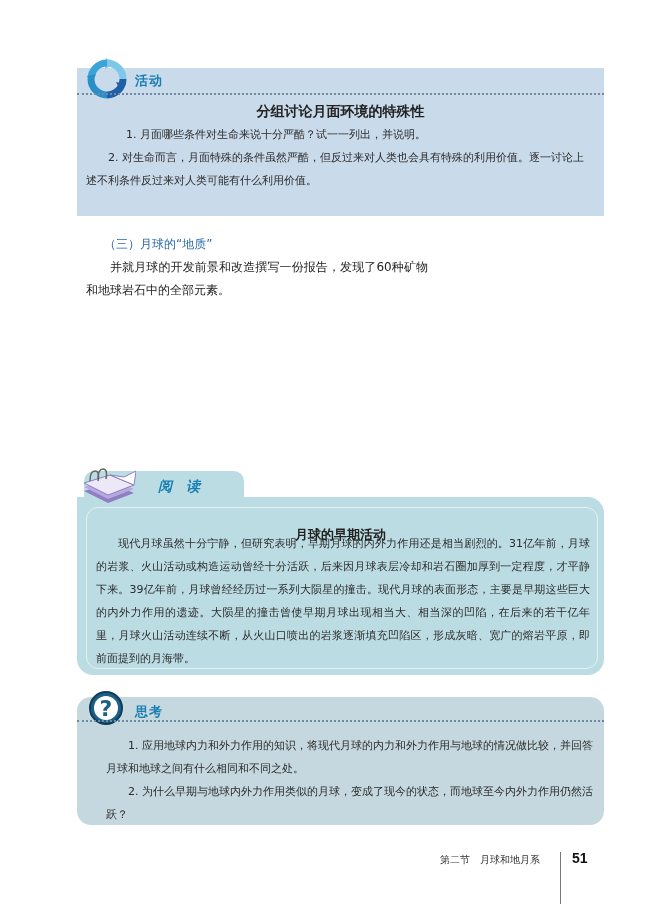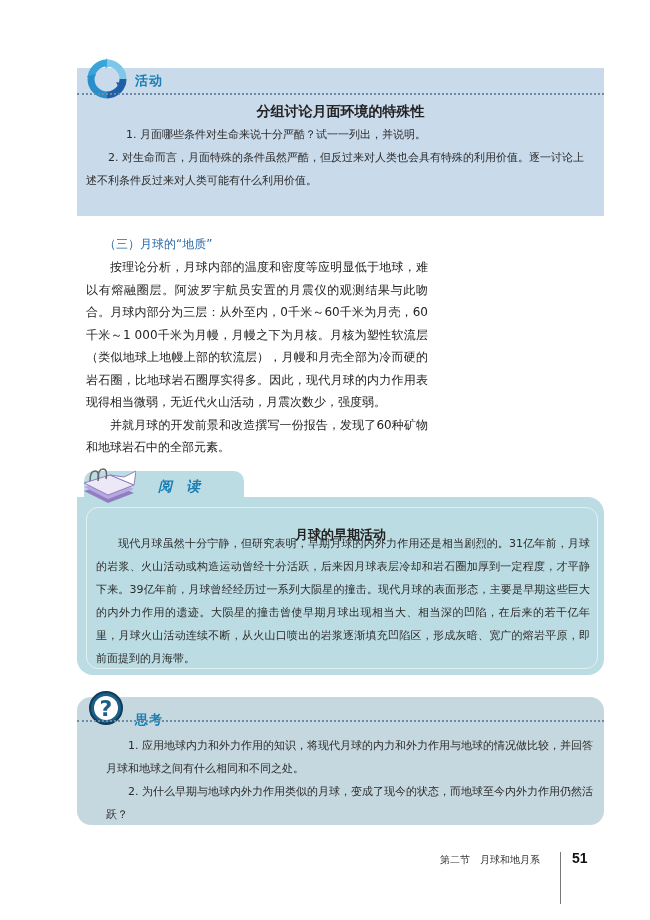--- a/index.html
+++ b/index.html
@@ -56,21 +56,21 @@
   }
   .reading-body { left: 96px; top: 532px; width: 494px; }
   .reading-body p { margin: 0; text-indent: 2em; text-align: justify; }
 
   
   .think-box {
     left: 77px; top: 697px; width: 527px; height: 128px; background: #c6d8df; border-radius: 14px;
   }
   .think-icon { left: 88px; top: 690px; width: 36px; height: 36px; }
   .think-label {
-    left: 135px; top: 703px; font-family: "DejaVu Sans", sans-serif; font-weight: bold; font-size: 13px; color: #1a7fb3; letter-spacing: 1px; margin-top: 8px;
+    left: 135px; top: 703px; font-family: "DejaVu Sans", sans-serif; font-weight: bold; font-size: 13px; color: #1a7fb3; letter-spacing: 1px;
   }
   .think-dots { left: 77px; top: 720px; width: 527px; }
   .think-body { left: 106px; top: 734px; width: 490px; }
   .think-body p { margin: 0; text-indent: 2em; }
 
   
   .footer-section {
     left: 440px; top: 853px; font-family: "DejaVu Sans", sans-serif; font-size: 10px; color: #333;
   }
   .footer-rule { left: 560px; top: 852px; width: 1px; height: 52px; background: #777; }
@@ -96,21 +96,20 @@
 <div class="abs activity-label">活动</div>
 <div class="abs dots activity-dots"></div>
 <div class="abs activity-title">分组讨论月面环境的特殊性</div>
 <div class="abs box-text activity-body">
   <p>1. 月面哪些条件对生命来说十分严酷？试一一列出，并说明。</p>
   <p style="text-indent:2em;margin-left:-18px;padding-left:0;">2. 对生命而言，月面特殊的条件虽然严酷，但反过来对人类也会具有特殊的利用价值。逐一讨论上述不利条件反过来对人类可能有什么利用价值。</p>
 </div>
 
 <div class="abs section-heading">（三）月球的“地质”</div>
 <div class="abs section-body">
-  <p>按理论分析，月球内部的温度和密度等应明显低于地球，难以有熔融圈层。阿波罗宇航员安置的月震仪的观测结果与此吻合。月球内部分为三层：从外至内，0千米～60千米为月壳，60千米～1 000千米为月幔，月幔之下为月核。月核为塑性软流层（类似地球上地幔上部的软流层），月幔和月壳全部为冷而硬的岩石圈，比地球岩石圈厚实得多。因此，现代月球的内力作用表现得相当微弱，无近代火山活动，月震次数少，强度弱。</p>
   <p>并就月球的开发前景和改造撰写一份报告，发现了60种矿物和地球岩石中的全部元素。</p>
 </div>
 
 <div class="abs reading-tab"></div>
 <div class="abs reading-box"></div>
 <div class="abs reading-inner"></div>
 <div class="abs reading-icon">
   <svg width="56" height="48" viewBox="0 0 56 48">
     <polygon points="4,28 30,20 54,30 28,40" fill="#8f7fc0"></polygon>
     <polygon points="4,24 30,16 54,26 28,36" fill="#b7a9e0"></polygon>

